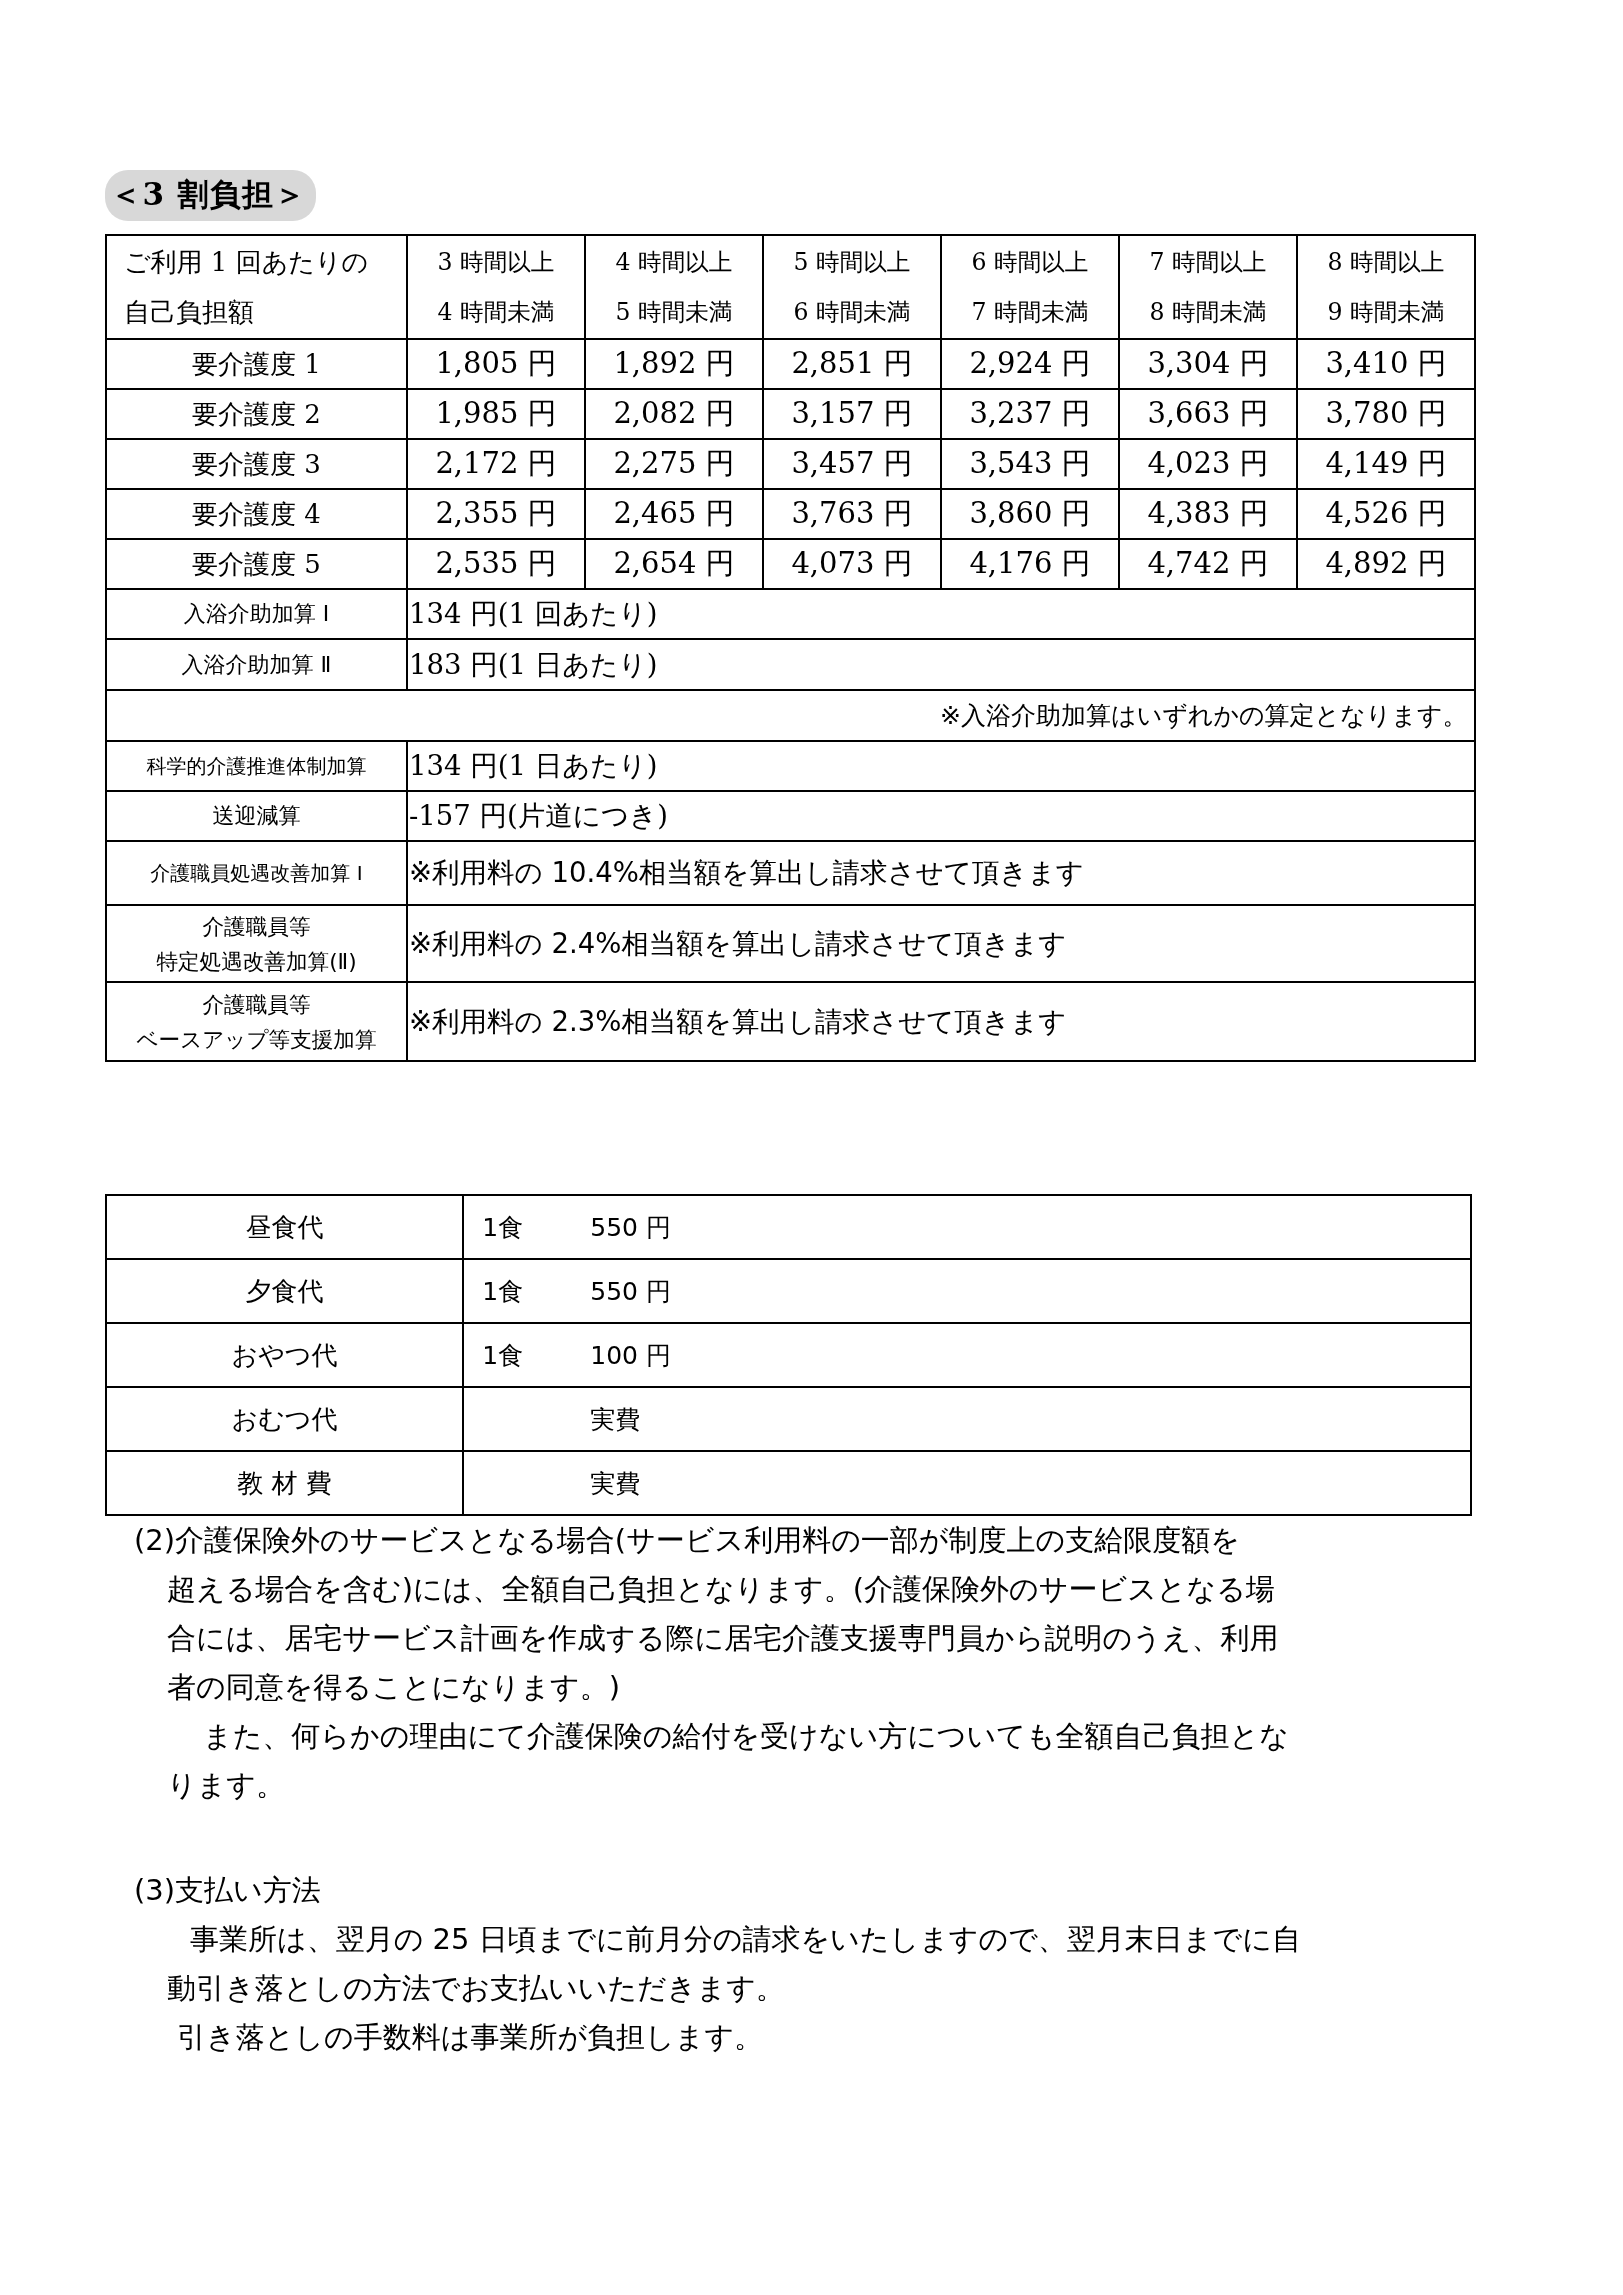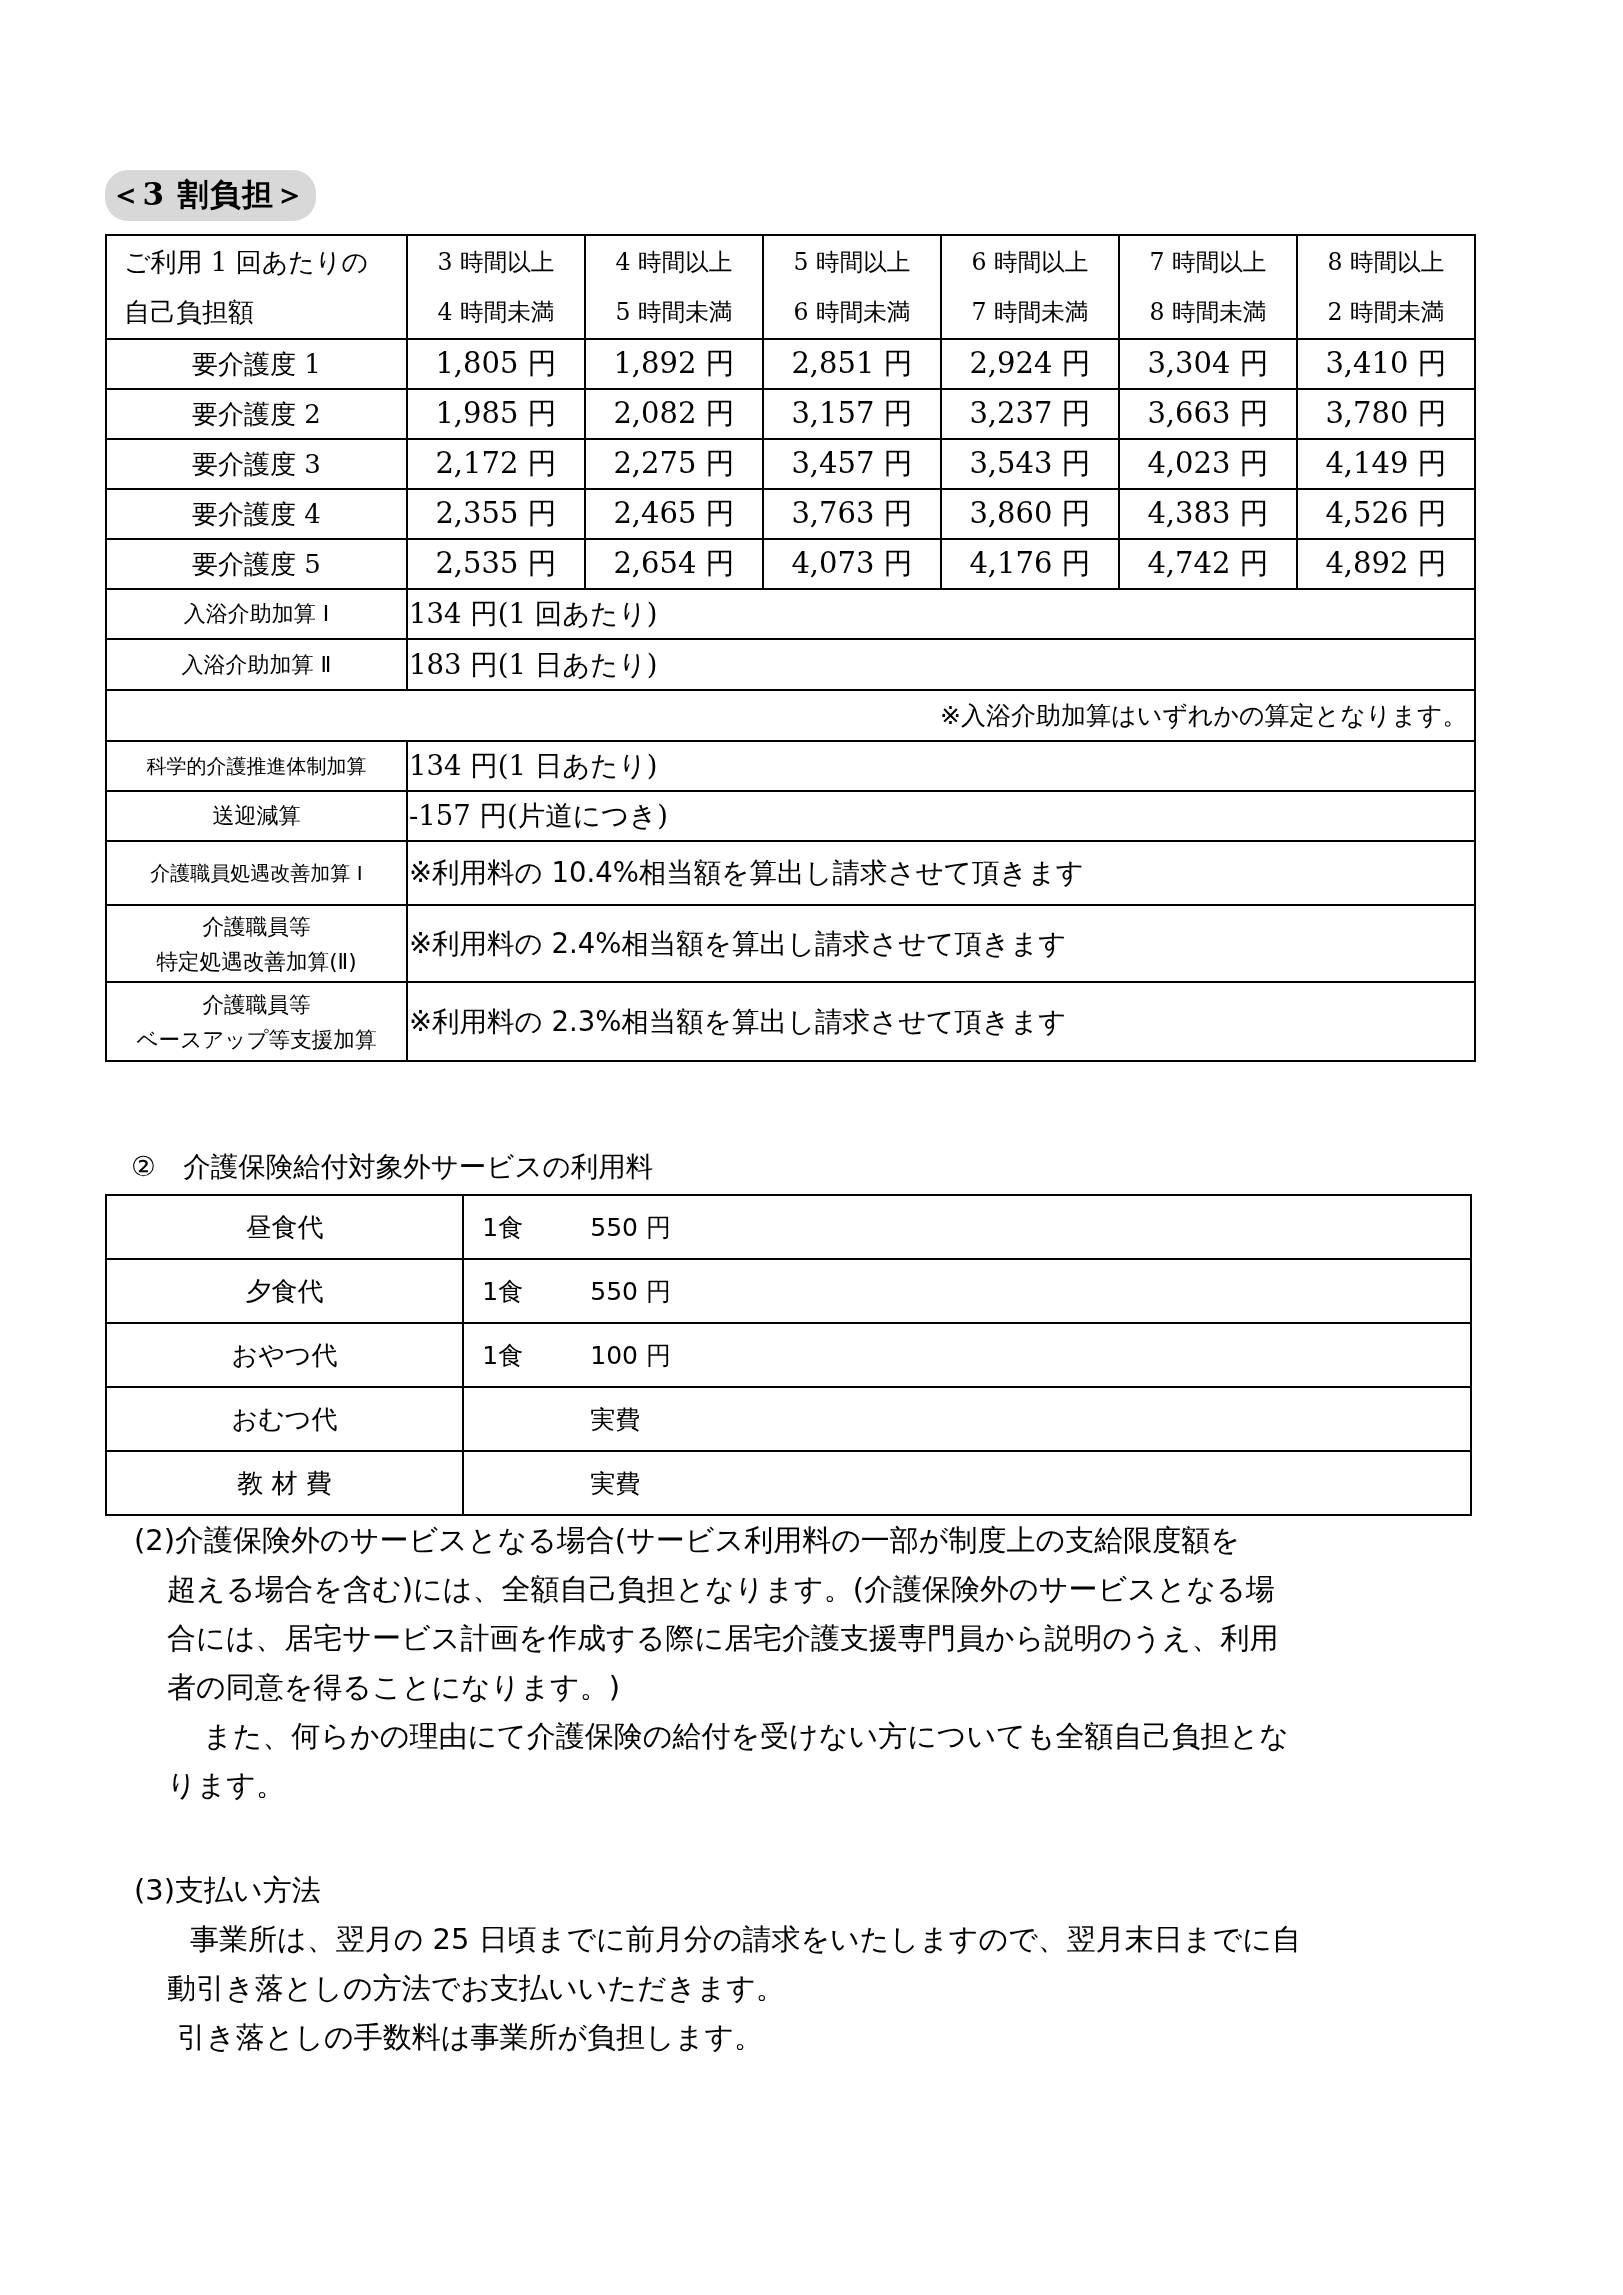--- a/index.html
+++ b/index.html
@@ -101,21 +101,21 @@
       <td class="th-time serif">
         <div>6 時間以上</div>
         <div>7 時間未満</div>
       </td>
       <td class="th-time serif">
         <div>7 時間以上</div>
         <div>8 時間未満</div>
       </td>
       <td class="th-time serif">
         <div>8 時間以上</div>
-        <div>2 時間未満</div>
+        <div>9 時間未満</div>
       </td>
     </tr>
 
     <tr style="height:50px">
       <td class="care-lbl serif">要介護度 1</td>
       <td class="fee serif">1,805 円</td>
       <td class="fee serif">1,892 円</td>
       <td class="fee serif">2,851 円</td>
       <td class="fee serif">2,924 円</td>
       <td class="fee serif">3,304 円</td>
@@ -191,21 +191,20 @@
     <tr style="height:79px">
       <td class="addon-lbl two sans">
         <div>介護職員等</div>
         <div>ベースアップ等支援加算</div>
       </td>
       <td class="merge-val sans" colspan="6">※利用料の 2.3%相当額を算出し請求させて頂きます</td>
     </tr>
   </tbody>
     </table>
 
-  <div class="section2-title sans">②　介護保険給付対象外サービスの利用料</div>
 
   <table class="extra">
     <colgroup>
         <col style="width:357px">
         <col style="width:1008px">
       </colgroup>
     <tbody>
         <tr style="height:64px">
       <td class="t2-lbl sans">昼食代</td>
       <td class="t2-val sans">

